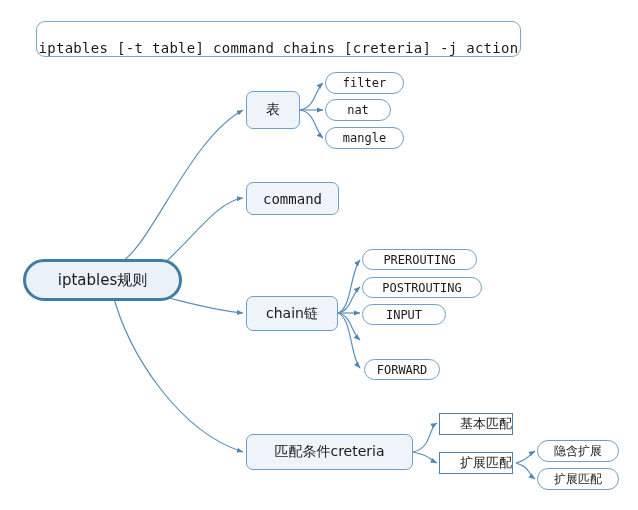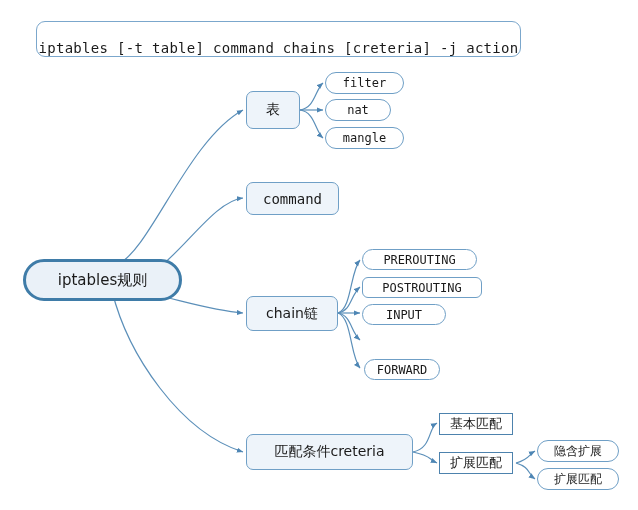--- a/index.html
+++ b/index.html
@@ -64,20 +64,21 @@
     border: 1px solid #6f9fc6;
     border-radius: 999px;
     font-size: 12px;
   }
   
   .node.rect {
     background: #ffffff;
     border: 1px solid #4d82ad;
     border-radius: 0;
     font-size: 13px;
+    justify-content: flex-end;
   }
   .cjk {
     font-family: "DejaVu Sans", "Liberation Sans", sans-serif;
   }
 </style>
 </head>
 <body>
 
 <div id="canvas">
 
@@ -139,21 +140,21 @@
   <div class="node branch" style="left:246px; top:182px; width:93px; height:33px;">
     <span>command</span>
   </div>
 
   <div class="node branch" style="left:246px; top:296px; width:92px; height:35px;">
     <span class="cjk">chain链</span>
   </div>
   <div class="node pill" style="left:362px; top:249px; width:115px; height:21px;">
     <span>PREROUTING</span>
   </div>
-  <div class="node pill" style="left:362px; top:277px; width:120px; height:21px;border-radius:6px;">
+  <div class="node pill" style="left:362px; top:277px; width:120px; height:21px;">
     <span>POSTROUTING</span>
   </div>
   <div class="node pill" style="left:362px; top:304px; width:84px; height:21px;">
     <span>INPUT</span>
   </div>
   <div class="node pill" style="left:364px; top:359px; width:76px; height:21px;">
     <span>FORWARD</span>
   </div>
 
   <div class="node branch" style="left:246px; top:434px; width:167px; height:36px;">

